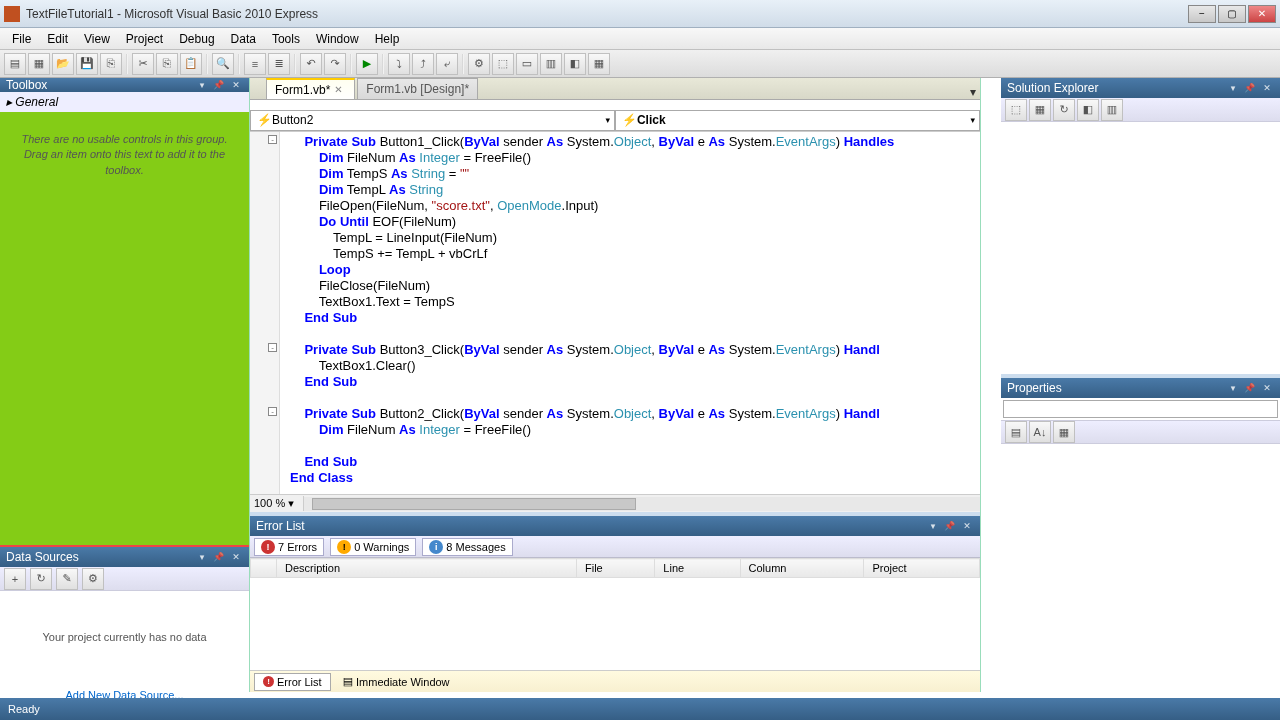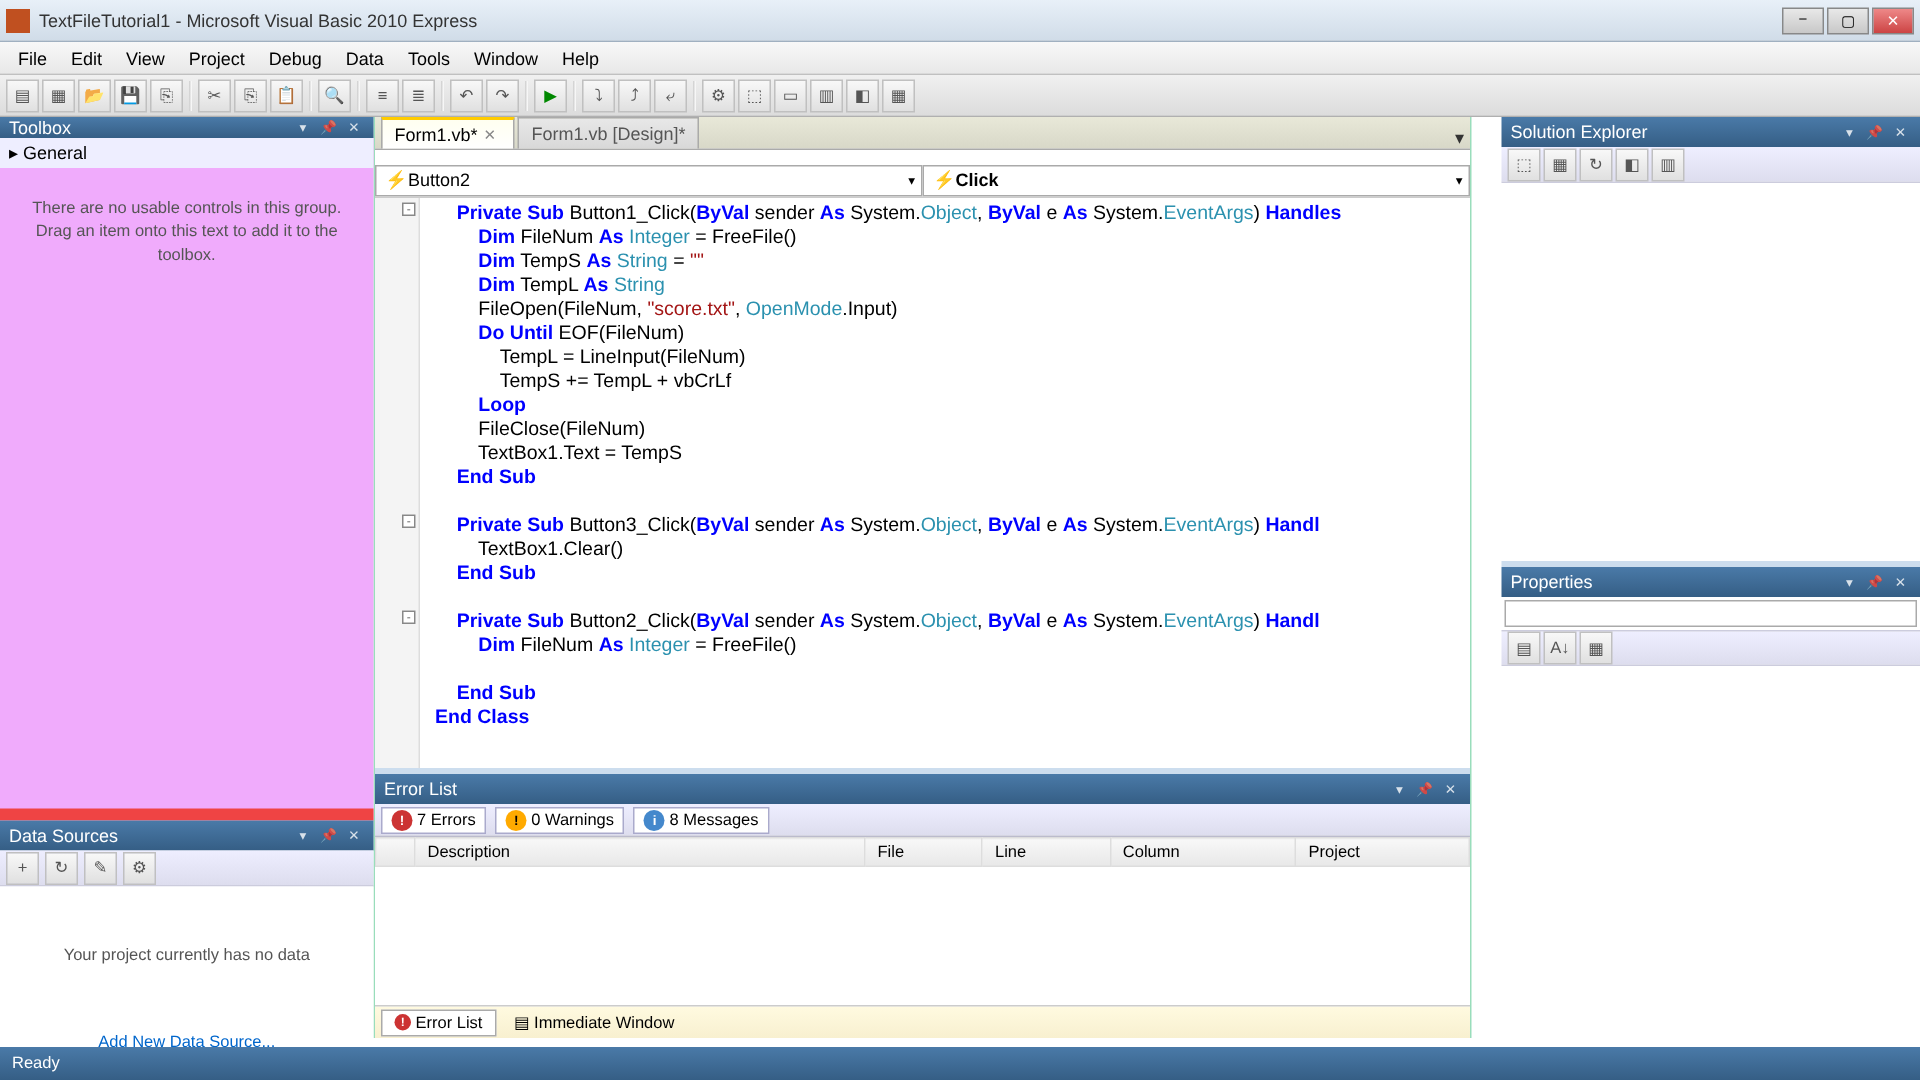--- a/index.html
+++ b/index.html
@@ -27,32 +27,32 @@
 .col-left { width: 250px; display: flex; flex-direction: column; border-right: 1px solid #9db; }
 .col-mid { flex: 1; display: flex; flex-direction: column; }
 .col-right { width: 300px; display: flex; flex-direction: column; border-left: 1px solid #9db; padding-left: 20px; }
 
 
 .panel-header { height: 20px; background: linear-gradient(to bottom,#4a7aa8,#355e85); color:#fff; display:flex; align-items:center; padding:0 6px; font-size:12px; }
 .panel-header .spacer { flex:1; }
 .panel-header .pbtn { width:14px; height:14px; font-size:9px; cursor:pointer; color:#fff; opacity:.8; margin-left:3px; display:inline-flex; align-items:center; justify-content:center; }
 
 
-.toolbox-body { flex: 0 0 455px; background:#f0abfc; border-bottom:8px solid #ef4444; overflow:auto; }
+.toolbox-body { flex: 0 0 455px; background:#84cc16; border-bottom:2px solid #ef4444; overflow:auto;font-style:italic; }
 .toolbox-body .group { padding:3px 6px; background:#eef; font-size:12px; }
 .toolbox-body .empty { padding: 20px 10px; text-align:center; color:#555; font-size:11px; line-height:1.4; }
 
 
 .datasources { flex:1; display:flex; flex-direction:column; }
 .ds-toolbar { height:24px; background:linear-gradient(to bottom,#eef,#dde); display:flex; align-items:center; gap:4px; padding:0 4px; border-bottom:1px solid #ccd; }
 .ds-body { flex:1; background:#fff; text-align:center; padding-top:40px; color:#555; font-size:11px; }
 .ds-body a { color:#06c; text-decoration:none; display:block; margin-top:46px; }
 
 
-.tabs { height: 22px; background: linear-gradient(to bottom,#e8e8d8,#d8d8c8); display:flex; align-items:flex-end; padding-left:4px; border-bottom: 1px solid #aaa; }
+.tabs { height: 22px; background: linear-gradient(to bottom,#e8e8d8,#d8d8c8); display:flex; align-items:flex-end; padding-left:16px; border-bottom: 1px solid #aaa; }
 .tab { height: 21px; padding: 3px 8px; background: linear-gradient(to bottom,#fffff0,#fff); border: 1px solid #aaa; border-bottom:none; margin-right:2px; font-size:12px; display:flex; align-items:center; gap:4px; cursor:pointer; border-top:2px solid #fc0; }
 .tab.inactive { background:linear-gradient(to bottom,#e8e8e8,#d8d8d8); border-top:1px solid #aaa; color:#555; }
 .tab .close { width:12px; height:12px; font-size:10px; cursor:pointer; color:#888; }
 
 .combos { height:22px; display:flex; border-bottom:1px solid #ccc;margin-top:10px; }
 .combo { flex:1; background:#fff; border:1px solid #aaa; padding:2px 20px 2px 6px; font-size:12px; position:relative; cursor:pointer; }
 .combo .arrow { position:absolute; right:4px; top:4px; font-size:9px; }
 
 .code { flex:1; background:#fff; font-family:Consolas,monospace; font-size:13px; overflow:auto; position:relative; }
 .code-inner { padding: 2px 0 2px 40px; white-space:pre; line-height:16px; }
@@ -235,20 +235,26 @@
     <span class="kw">Private</span> <span class="kw">Sub</span> Button3_Click(<span class="kw">ByVal</span> sender <span class="kw">As</span> System.<span class="ty">Object</span>, <span class="kw">ByVal</span> e <span class="kw">As</span> System.<span class="ty">EventArgs</span>) <span class="kw">Handl</span>
         TextBox1.Clear()
     <span class="kw">End</span> <span class="kw">Sub</span>
 
     <span class="kw">Private</span> <span class="kw">Sub</span> Button2_Click(<span class="kw">ByVal</span> sender <span class="kw">As</span> System.<span class="ty">Object</span>, <span class="kw">ByVal</span> e <span class="kw">As</span> System.<span class="ty">EventArgs</span>) <span class="kw">Handl</span>
         <span class="kw">Dim</span> FileNum <span class="kw">As</span> <span class="ty">Integer</span> = FreeFile()
         
     <span class="kw">End</span> <span class="kw">Sub</span>
 <span class="kw">End</span> <span class="kw">Class</span></div>
     </div>
+    <div class="zoom-bar">
+      <div class="zoom"><span>100 %</span> ▾</div>
+      <div class="hscroll">
+          <div class="thumb"></div>
+        </div>
+    </div>
 
     <div class="errorlist">
       <div class="panel-header">
         <span>Error List</span>
         <span class="spacer"></span>
         <span class="pbtn">▾</span>
         <span class="pbtn">📌</span>
         <span class="pbtn">✕</span>
       </div>
       <div class="el-tabs">

